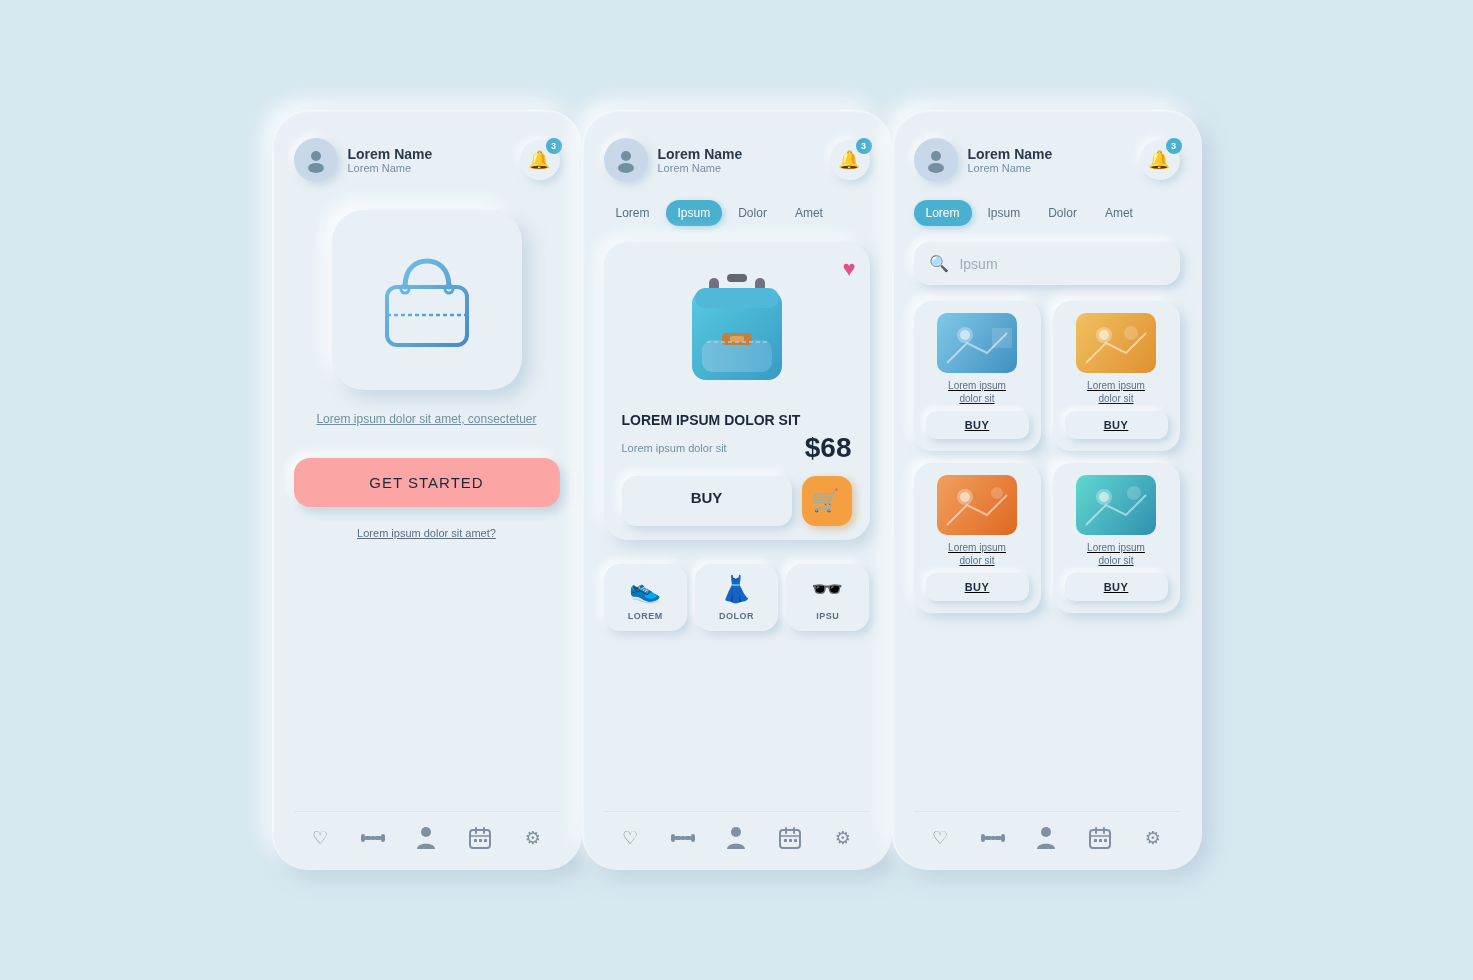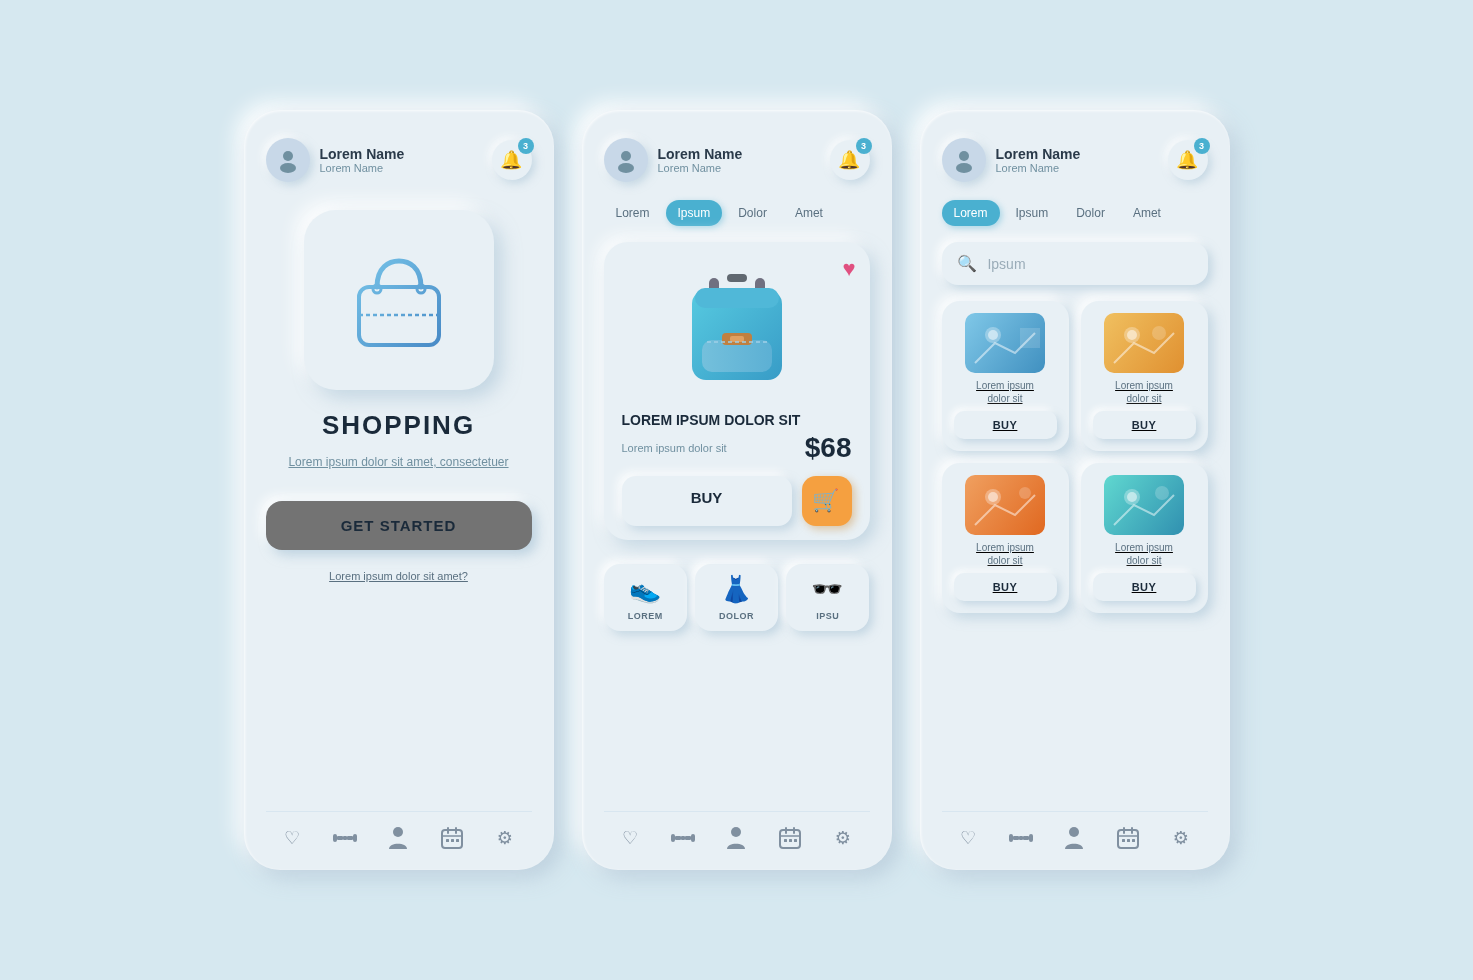--- a/index.html
+++ b/index.html
@@ -8,21 +8,20 @@
       height: 980px;
       background: #d6e8f0;
       display: flex;
       align-items: center;
       justify-content: center;
       font-family: 'Segoe UI', Arial, sans-serif;
       overflow: hidden;
     }
     .screens-container {
       display: flex;
-      gap: 28px;
       align-items: center;
     }
     .phone {
       width: 310px;
       min-height: 760px;
       background: #e8f0f5;
       border-radius: 36px;
       box-shadow:
         8px 8px 20px rgba(180,200,215,0.7),
         -8px -8px 20px rgba(255,255,255,0.95),
@@ -120,24 +119,24 @@
       font-size: 12px;
       color: #7090a0;
       line-height: 1.5;
       margin-bottom: 30px;
       text-decoration: underline;
     }
     .get-started-btn {
       width: 100%;
       padding: 16px;
       border-radius: 16px;
-      background: #737373;
+      background: #fca5a5;
       box-shadow: 5px 5px 12px rgba(160,190,210,0.6), -5px -5px 12px rgba(255,255,255,0.95);
       font-size: 15px;
-      font-weight: 700;
+      font-weight: 400;
       letter-spacing: 1px;
       color: #1a2a3a;
       text-align: center;
       cursor: pointer;
       margin-bottom: 20px;
     }
     .link-text {
       text-align: center;
       font-size: 11px;
       color: #5a7080;
@@ -356,21 +355,20 @@
           <rect x="20" y="42" width="80" height="58" rx="10" stroke="url(#bagGrad)" stroke-width="4" fill="none"></rect>
 
           <line x1="20" y1="70" x2="100" y2="70" stroke="url(#bagGrad)" stroke-width="2.5" stroke-dasharray="4 3"></line>
 
           <circle cx="38" cy="44" r="4" stroke="url(#bagGrad)" stroke-width="3" fill="none"></circle>
           <circle cx="82" cy="44" r="4" stroke="url(#bagGrad)" stroke-width="3" fill="none"></circle>
         </svg>
       </div>
     </div>
 
-    <div class="shopping-title">SHOPPING</div>
     <div class="splash-desc">Lorem ipsum dolor sit amet,
 consectetuer</div>
 
     <div class="get-started-btn">GET STARTED</div>
     <div class="link-text">Lorem ipsum dolor sit amet?</div>
 
     <div style="flex:1"></div>
     <div class="bottom-nav">
       <div class="nav-icon">♡</div>
       <div class="nav-icon">

